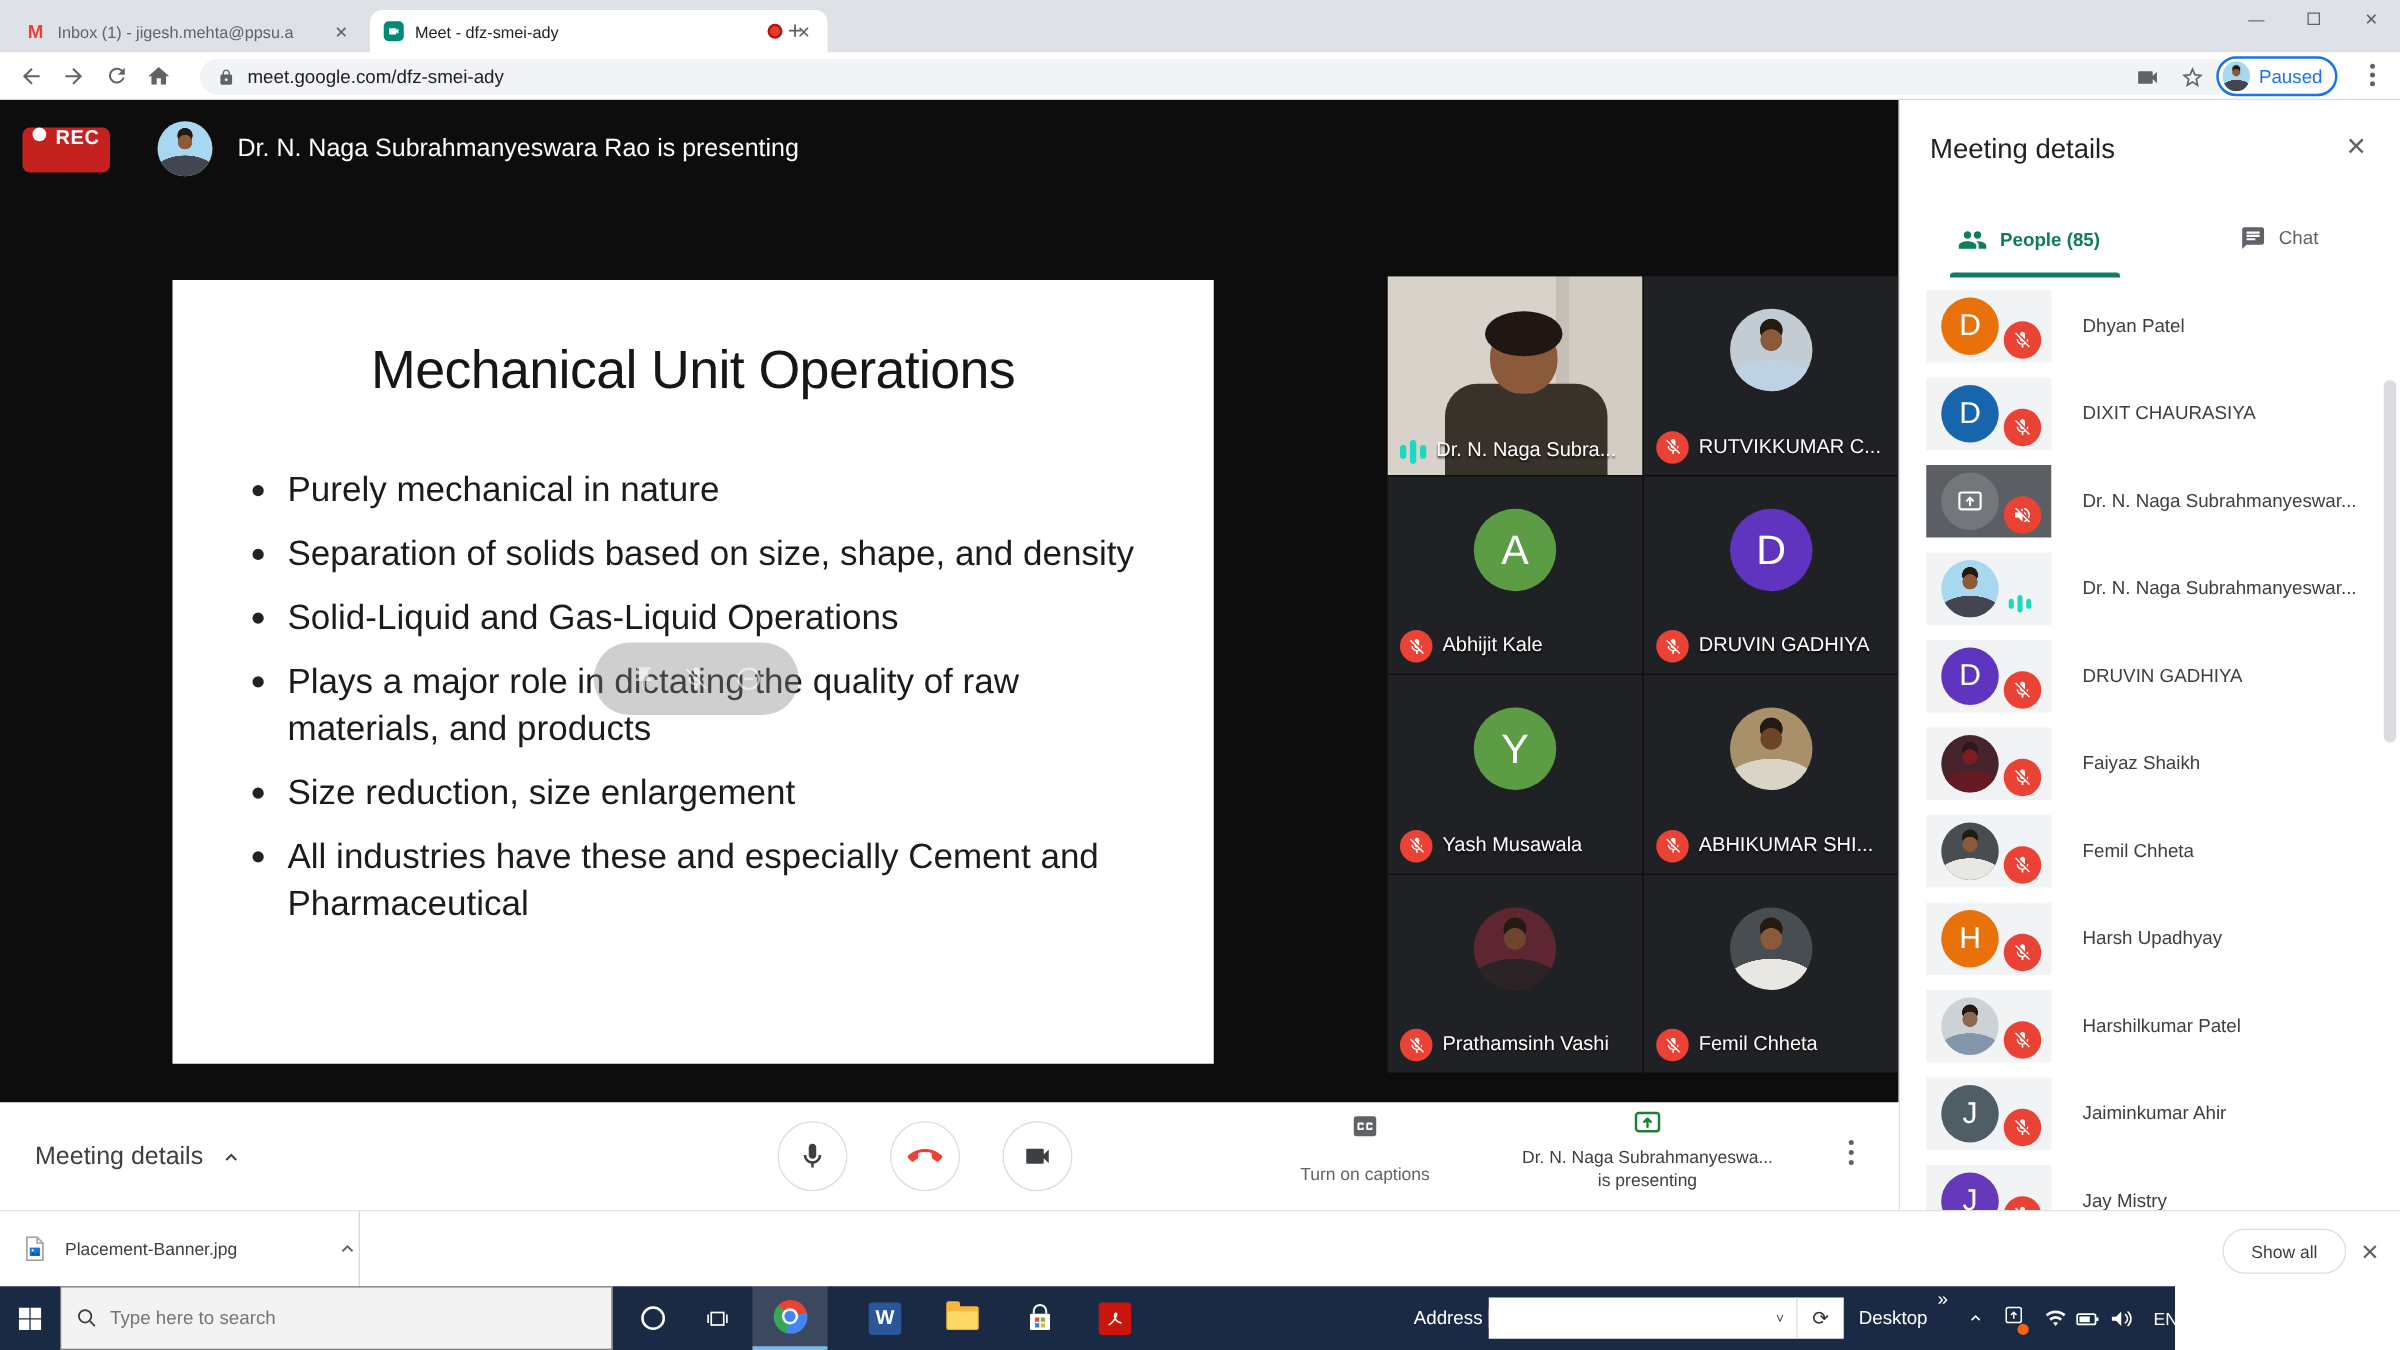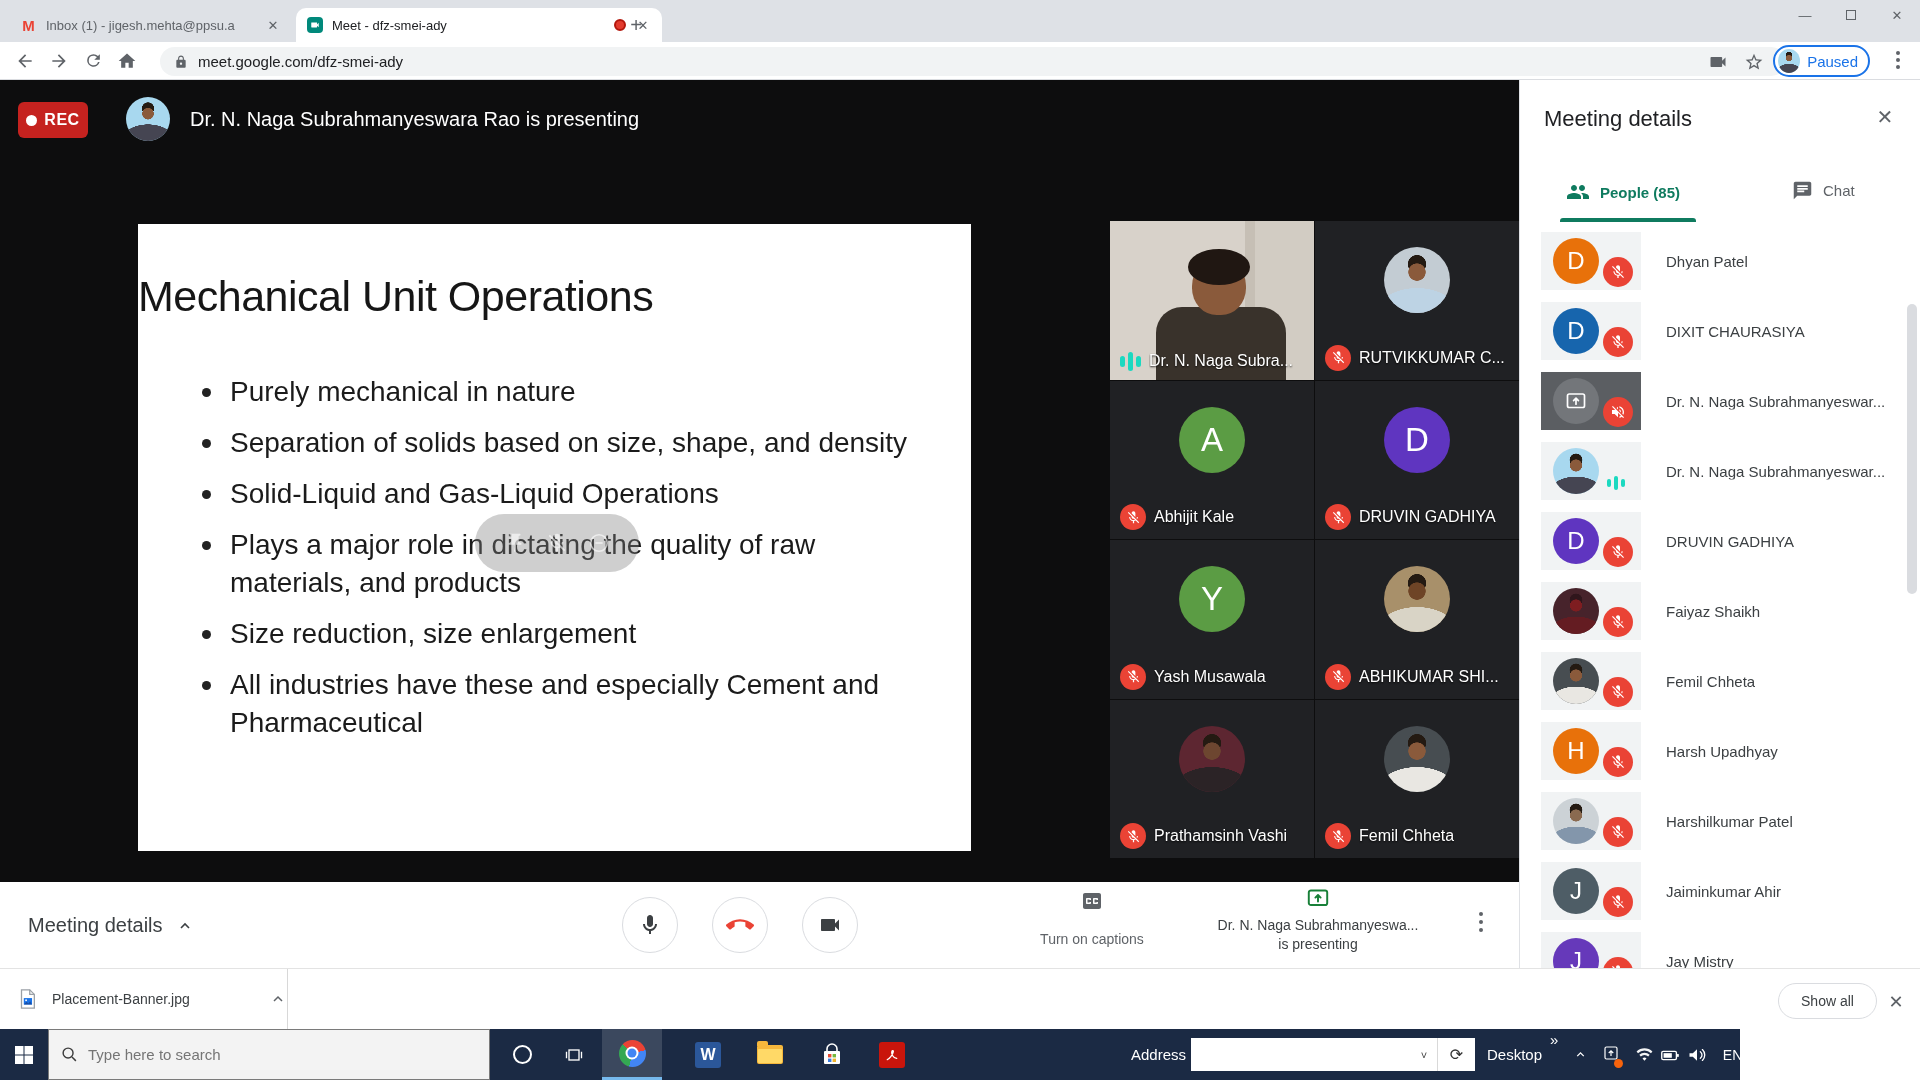--- a/index.html
+++ b/index.html
@@ -25,29 +25,29 @@
 .omnibox{position:absolute;left:160px;top:47px;width:1626px;height:29px;background:#f1f3f4;border-radius:15px;display:flex;align-items:center;padding:0 14px}
 .url-text{font-size:15px;color:#202124;margin-left:10px;flex:1}
 .omni-right{display:flex;align-items:center;gap:16px;margin-right:8px}
 .profile-pill{position:absolute;left:1773px;top:45px;width:97px;height:32px;border:2px solid #1a73e8;border-radius:16px;background:#fff;display:flex;align-items:center;padding:0 10px 0 3px;gap:7px}
 .profile-pill .plabel{color:#1a73e8;font-size:15px}
 .menu-dots{position:absolute;left:1888px;top:48px;width:20px;height:24px;display:flex;flex-direction:column;align-items:center;justify-content:center;gap:3px}
 .menu-dots i{width:4px;height:4px;border-radius:50%;background:#5f6368}
 
 
 .stage{position:absolute;left:0;top:80px;width:1519px;height:802px;background:#0d0d0e;overflow:hidden}
-.rec-badge{position:absolute;left:18px;top:22px;width:70px;height:36px;background:#c5221f;border-radius:6px;display:flex;align-items:center;justify-content:center;gap:7px}
+.rec-badge{position:absolute;left:18px;top:22px;width:70px;height:36px;background:#c5221f;border-radius:6px;display:flex;align-items:flex-start;justify-content:center;gap:7px}
 .rec-badge .dot{width:11px;height:11px;border-radius:50%;background:#fff}
 .rec-badge .txt{color:#fff;font-size:16px;font-weight:bold;letter-spacing:.5px}
 .banner-avatar{position:absolute;left:126px;top:17px;width:44px;height:44px;border-radius:50%}
 .banner-text{position:absolute;left:190px;top:28px;color:#fff;font-size:20px;white-space:nowrap}
 
 
 .slide{position:absolute;left:138px;top:144px;width:833px;height:627px;background:#fff;color:#1d1d1d}
-.slide-title{margin-top:48px;text-align:left;font-size:43px;letter-spacing:-.5px;color:#161616}
+.slide-title{margin-top:48px;text-align:center;font-size:43px;letter-spacing:-.5px;color:#161616}
 .slide ul{list-style:none;margin:52px 40px 0 62px}
 .slide li{position:relative;font-size:28px;line-height:38px;margin-bottom:13px;padding-left:30px;max-width:742px;color:#1b1b1b}
 .slide li::before{content:"";position:absolute;left:2px;top:15px;width:9px;height:9px;border-radius:50%;background:#222}
 .slide-overlay{position:absolute;left:337px;top:290px;width:164px;height:58px;background:rgba(128,128,128,.38);border-radius:29px;display:flex;align-items:center;justify-content:center;gap:20px}
 .slide-overlay svg{opacity:.62}
 
 
 .tiles{position:absolute;left:1110px;top:141px;width:409px;height:637px;display:grid;grid-template-columns:204px 204px;grid-auto-rows:158.5px;gap:1px}
 .tile{position:relative;background:#202124;overflow:hidden}
 .tile .avatar{position:absolute;left:50%;top:26px;transform:translateX(-50%)}

